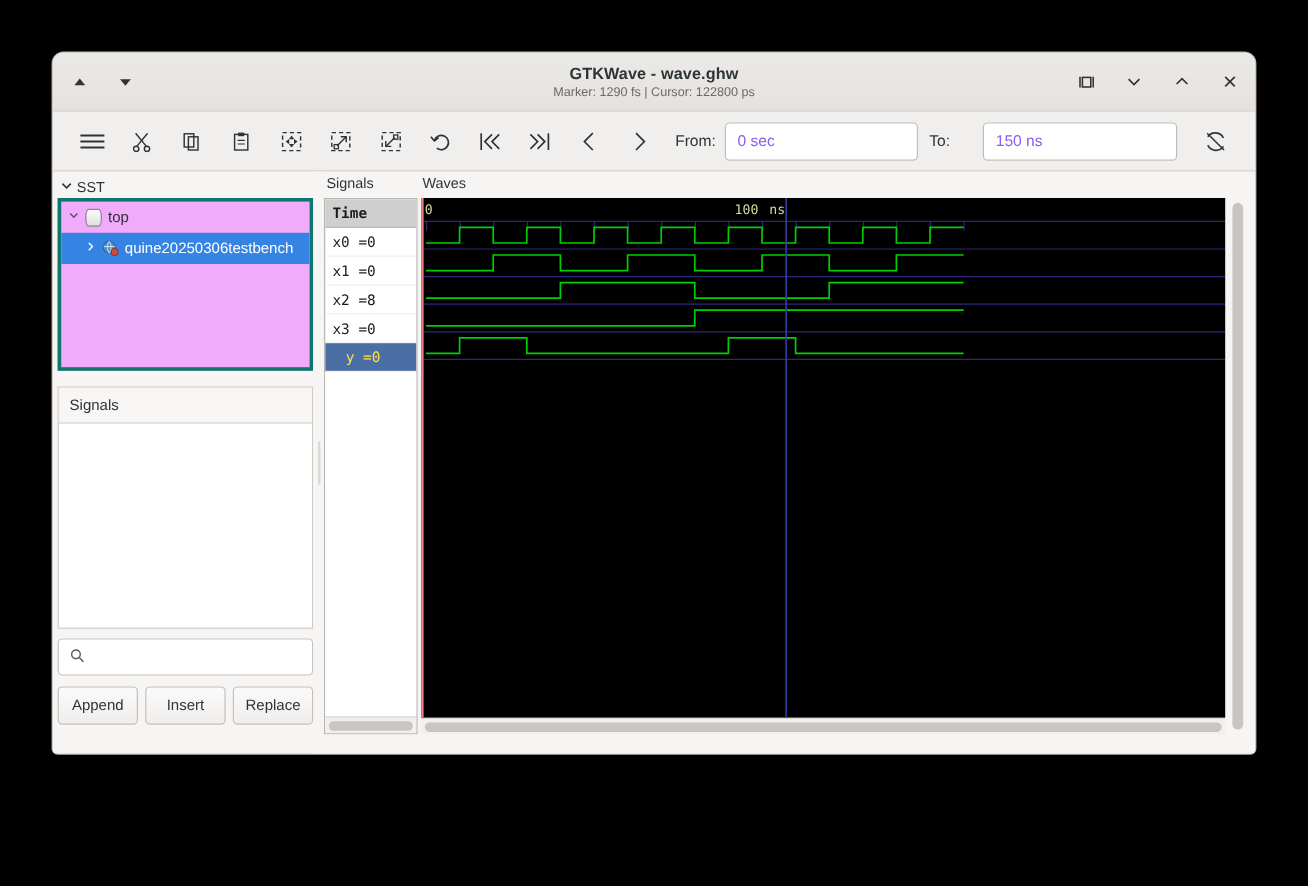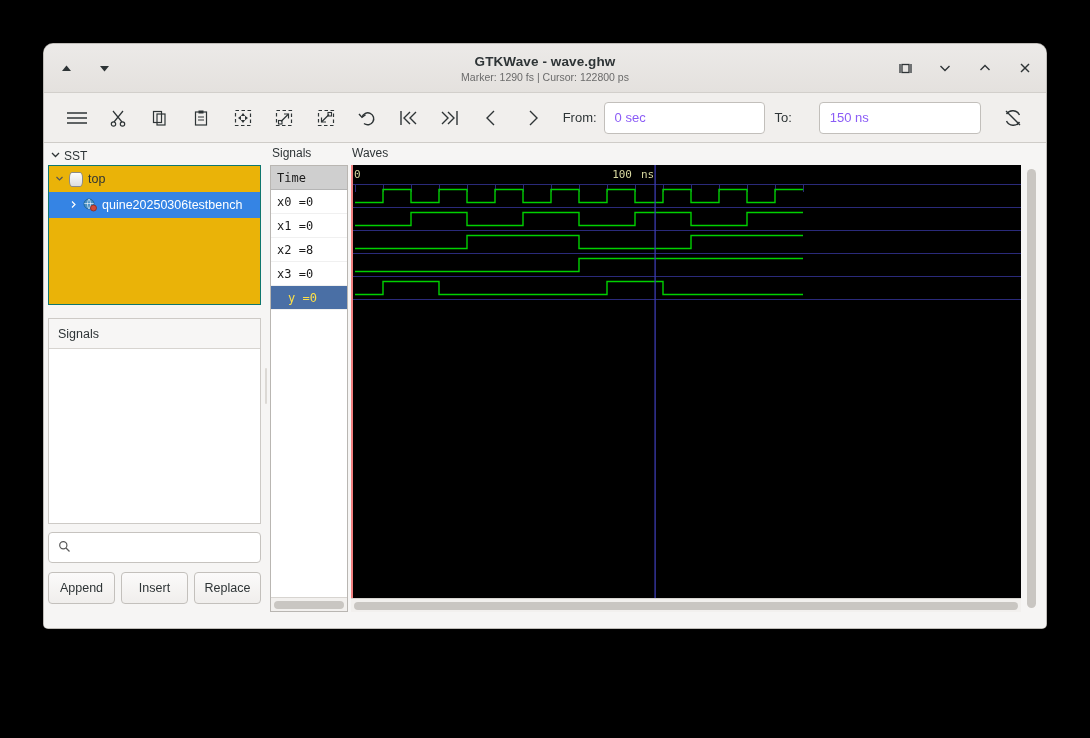--- a/index.html
+++ b/index.html
@@ -101,22 +101,22 @@
   }
   #sst-header {
     display: flex; align-items: flex-end;
     height: 17px;
     font-size: 12px; color: #2e3436;
     padding-left: 2px;
     gap: 3px;
   }
   #sst-tree {
     height: 138px;
-    background: #eab308;
-    border: 1px solid #0f766e;
+    background: #f0abfc;
+    border: 3px solid #0f766e;
     margin-top: 2px;
     overflow: hidden;
     flex: 0 0 auto;
   }
   .tree-row {
     height: 26px;
     display: flex; align-items: center;
     font-size: 12.5px;
     color: #2e3436;
     padding-left: 6px;
@@ -231,21 +231,21 @@
   .name-row {
     height: 23px;
     display: flex; align-items: center;
     font-family: "DejaVu Sans Mono", monospace;
     font-size: 12px;
     color: #1b1b1b;
     padding-left: 6px;
     flex: 0 0 auto;
     border-bottom: 1px solid #f0f0f0;
   }
-  .name-row.time-row { background: #cfcfcf; font-weight: normal; border-bottom: 1px solid #b5b5b5; }
+  .name-row.time-row { background: #cfcfcf; font-weight: bold; border-bottom: 1px solid #b5b5b5; }
   .name-row.selected { background: #4a6fa5; color: #fde047; justify-content: flex-end; padding-right: 30px; }
   #names-spacer { flex: 1 1 auto; background: #ffffff; }
   #names-scroll {
     height: 13px; flex: 0 0 auto;
     background: #f2f0ee;
     border-top: 1px solid #d7d4d0;
     display:flex; align-items:center; padding: 0 3px;
   }
   #names-scroll-thumb { height:8px; width:100%; background:#c9c6c2; border-radius:4px; }
   #wave-area-wrap {

